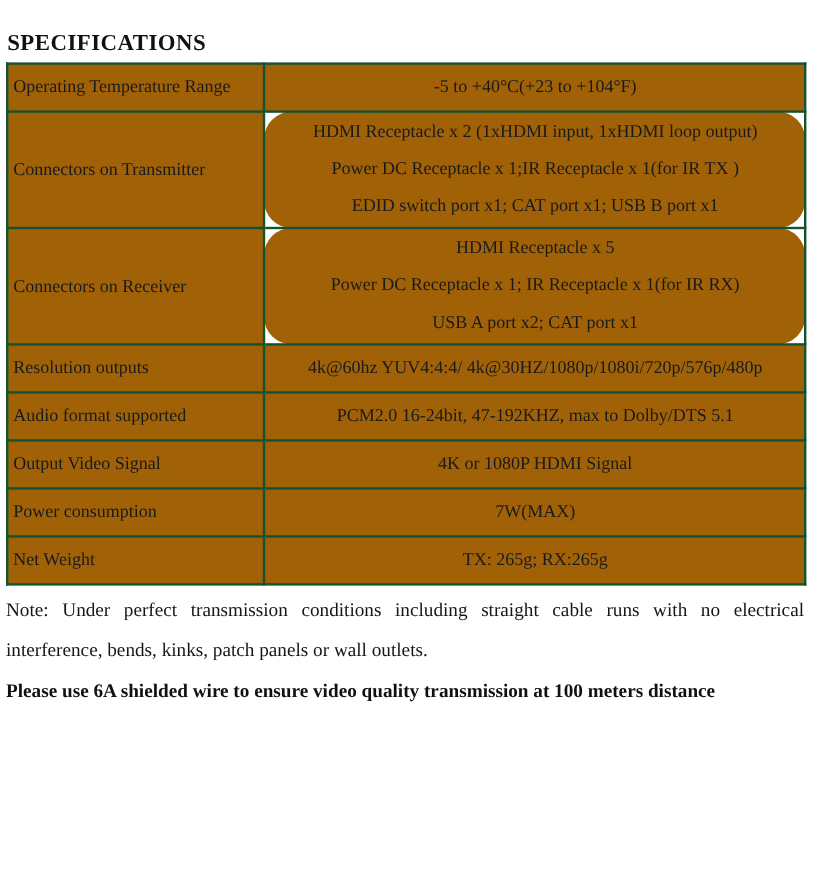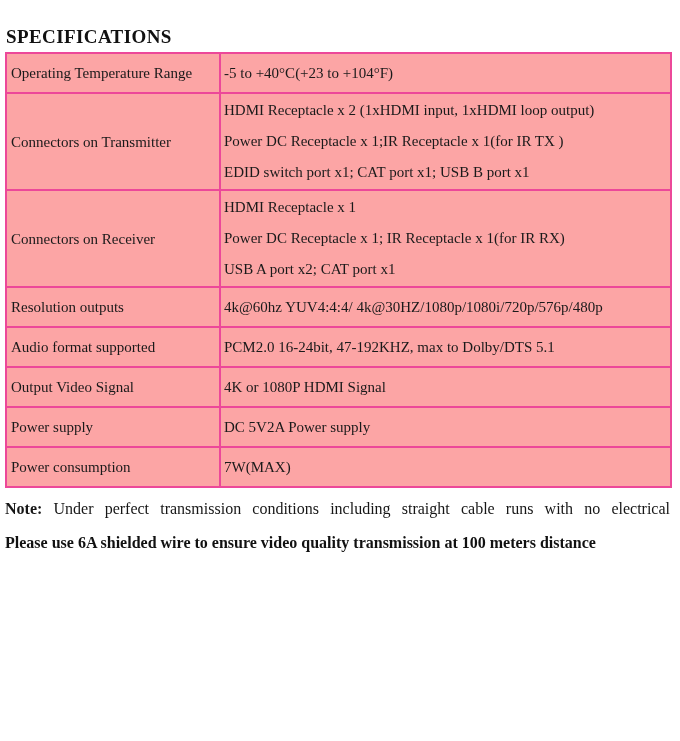--- a/index.html
+++ b/index.html
@@ -40,60 +40,62 @@
   }
   .trow {
     display: table-row;
     height: 40px;
   }
   .trow.multi {
     height: auto;
   }
   .tcell {
     display: table-cell;
-    border: 2px solid #ec4899;
+    border: 2px solid #14532d;
     vertical-align: middle;
     font-size: 15px;
     line-height: 18px;
     color: #1a1a1a;
-    background: #fca5a5;
+    background: #a16207;
   }
   .label-cell {
     width: 206px;
     padding: 2px 2px 2px 4px;
   }
   .value-cell {
     padding: 2px 2px 2px 3px;
+    text-align: center;
   }
   .vline {
     white-space: nowrap;
   }
   .multi .vline {
     line-height: 31px;
   }
   .multi .value-cell {
     padding-top: 1px;
     padding-bottom: 1px;
+    border-radius: 23px;
   }
   .note-block {
     width: 665px;
     margin-top: 11px;
     font-size: 16px;
     color: #161616;
   }
   .note-line {
     line-height: 20px;
     margin-bottom: 14px;
   }
   .justify-line {
     text-align: justify;
     text-align-last: justify;
   }
   .bold {
-    font-weight: bold;
+    font-weight: normal;
   }
   .footer-line {
     font-weight: bold;
     font-size: 16px;
     line-height: 20px;
     color: #111111;
   }
 </style>
 </head>
 <body>
@@ -113,21 +115,21 @@
         <div class="tcell label-cell">Connectors on Transmitter</div>
         <div class="tcell value-cell">
           <div class="vline">HDMI Receptacle x 2 (1xHDMI input, 1xHDMI loop output)</div>
           <div class="vline">Power DC Receptacle x 1;IR Receptacle x 1(for IR TX )</div>
           <div class="vline">EDID switch port x1; CAT port x1; USB B port x1</div>
         </div>
       </div>
       <div class="trow multi">
         <div class="tcell label-cell">Connectors on Receiver</div>
         <div class="tcell value-cell">
-          <div class="vline">HDMI Receptacle x 1</div>
+          <div class="vline">HDMI Receptacle x 5</div>
           <div class="vline">Power DC Receptacle x 1; IR Receptacle x 1(for IR RX)</div>
           <div class="vline">USB A port x2; CAT port x1</div>
         </div>
       </div>
       <div class="trow">
         <div class="tcell label-cell">Resolution outputs</div>
         <div class="tcell value-cell">
           <div class="vline">4k@60hz YUV4:4:4/ 4k@30HZ/1080p/1080i/720p/576p/480p</div>
         </div>
       </div>
@@ -137,34 +139,37 @@
           <div class="vline">PCM2.0 16-24bit, 47-192KHZ, max to Dolby/DTS 5.1</div>
         </div>
       </div>
       <div class="trow">
         <div class="tcell label-cell">Output Video Signal</div>
         <div class="tcell value-cell">
           <div class="vline">4K or 1080P HDMI Signal</div>
         </div>
       </div>
       <div class="trow">
-        <div class="tcell label-cell">Power supply</div>
+        <div class="tcell label-cell">Power consumption</div>
         <div class="tcell value-cell">
-          <div class="vline">DC 5V2A Power supply</div>
+          <div class="vline">7W(MAX)</div>
         </div>
       </div>
       <div class="trow">
-        <div class="tcell label-cell">Power consumption</div>
+        <div class="tcell label-cell">Net Weight</div>
         <div class="tcell value-cell">
-          <div class="vline">7W(MAX)</div>
+          <div class="vline">TX: 265g; RX:265g</div>
         </div>
       </div>
     </div>
 
   <div class="note-block">
     <div class="note-line justify-line">
       <span class="bold">Note:</span>
       <span>Under perfect transmission conditions including straight cable runs with no electrical</span>
     </div>
+    <div class="note-line">
+      <span>interference, bends, kinks, patch panels or wall outlets.</span>
+    </div>
     <div class="footer-line">Please use 6A shielded wire to ensure video quality transmission at 100 meters distance</div>
   </div>
 
 </div>
 
 </body></html>

